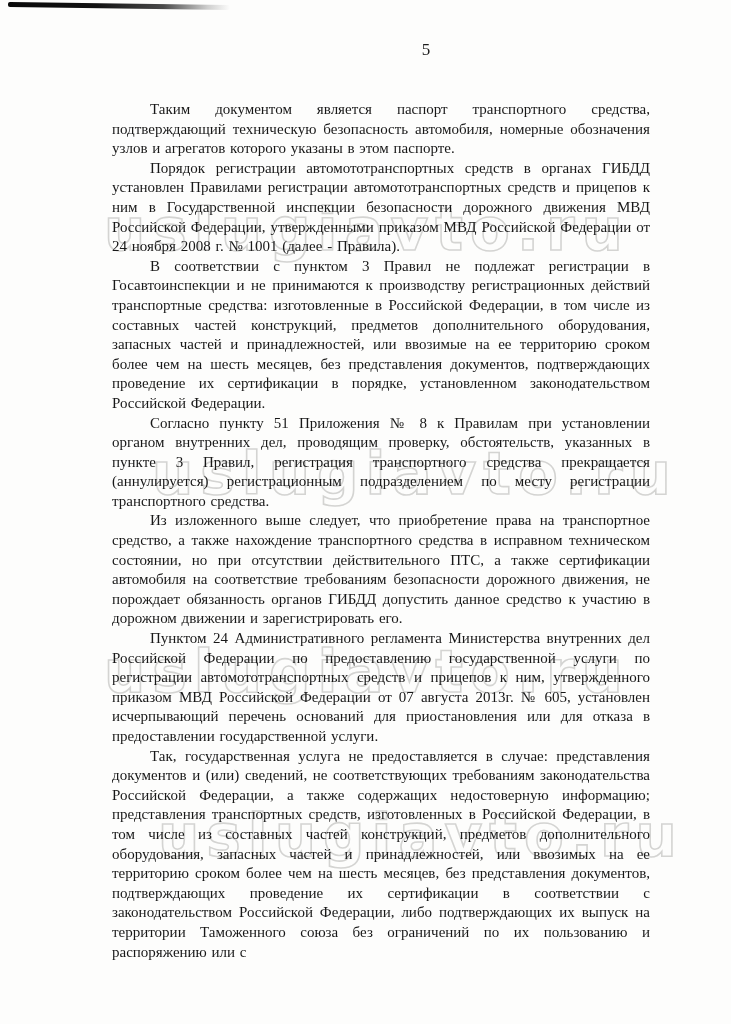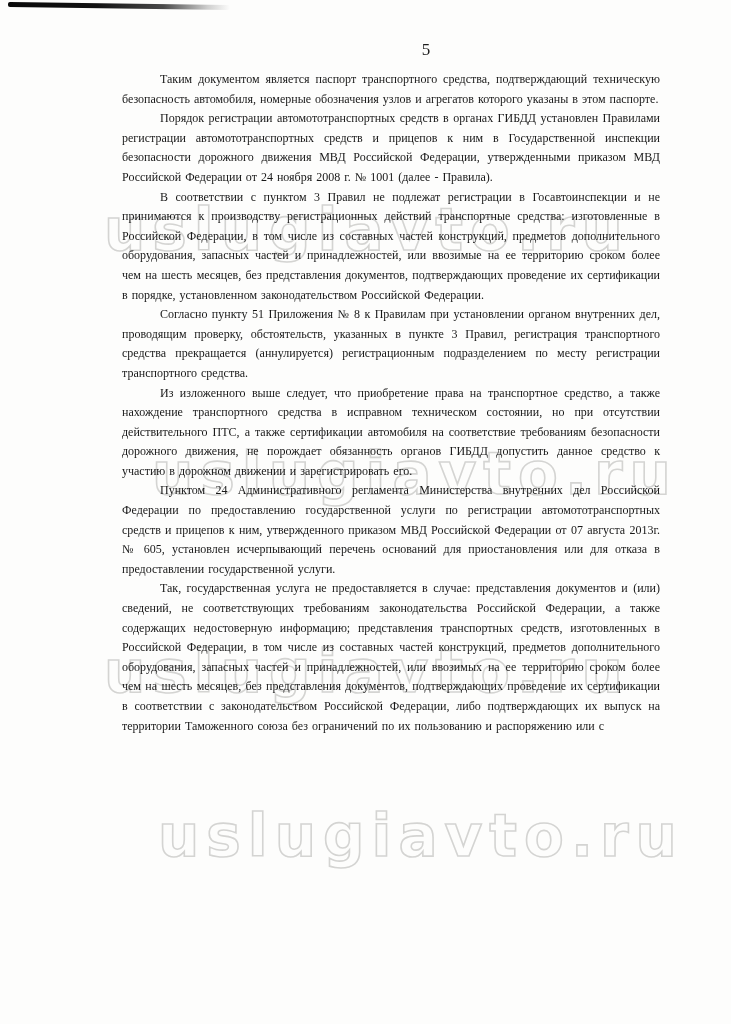--- a/index.html
+++ b/index.html
@@ -35,28 +35,27 @@
     position: absolute;
     top: 40px;
     left: 416px;
     width: 20px;
     text-align: center;
     font-size: 17px;
     color: #1c1c1c;
   }
   .text-block {
     position: absolute;
-    top: 70px;
+    top: 100px;
     left: 112px;
     width: 538px;
     color: #181818;
-    font-size: 12px;
+    font-size: 15px;
     line-height: 19.6px;
     text-align: justify;
-    margin-left: 10px;
   }
   .text-block p {
     margin: 0;
     padding: 0;
     text-indent: 38px;
     word-spacing: 1px;
   }
   .watermark {
     position: absolute;
     font-family: "DejaVu Sans", sans-serif;

